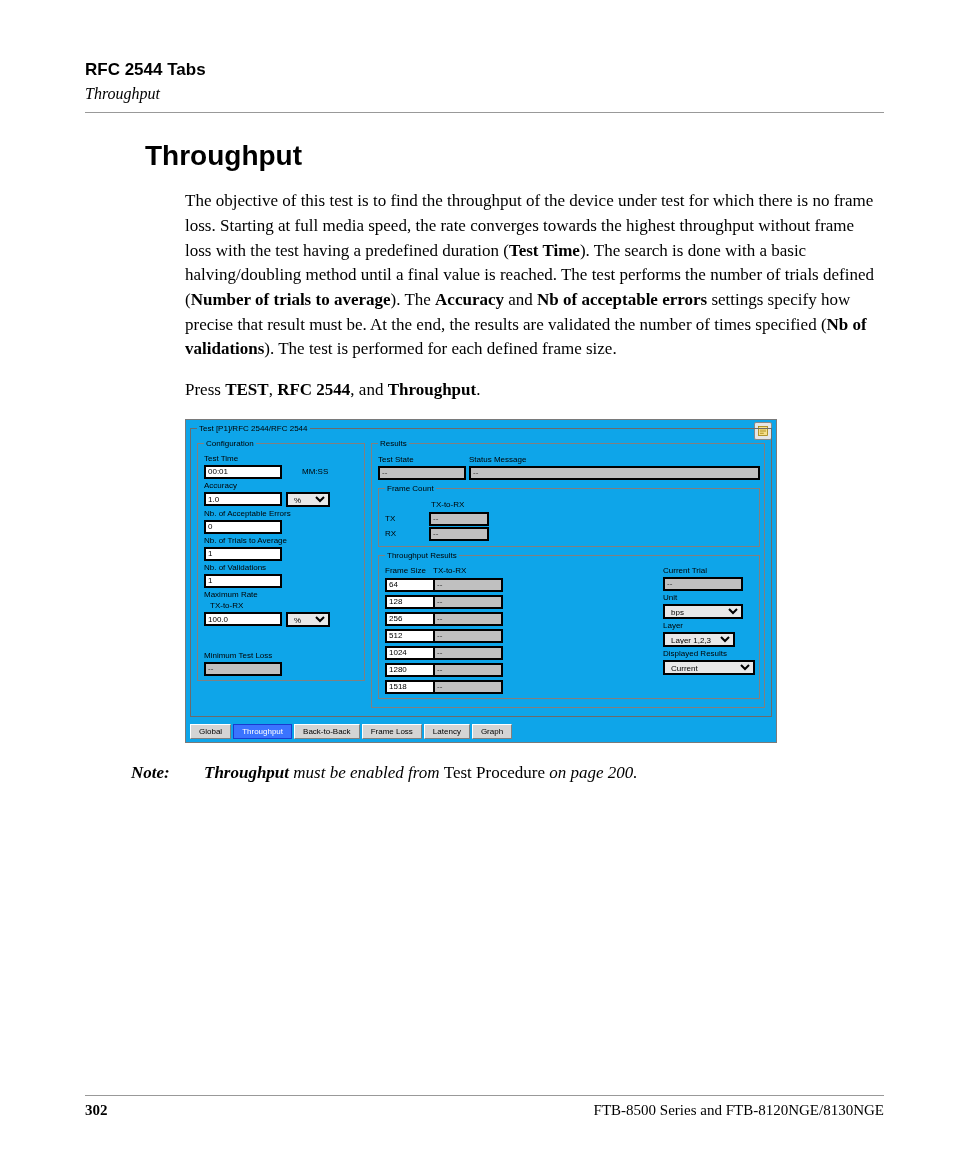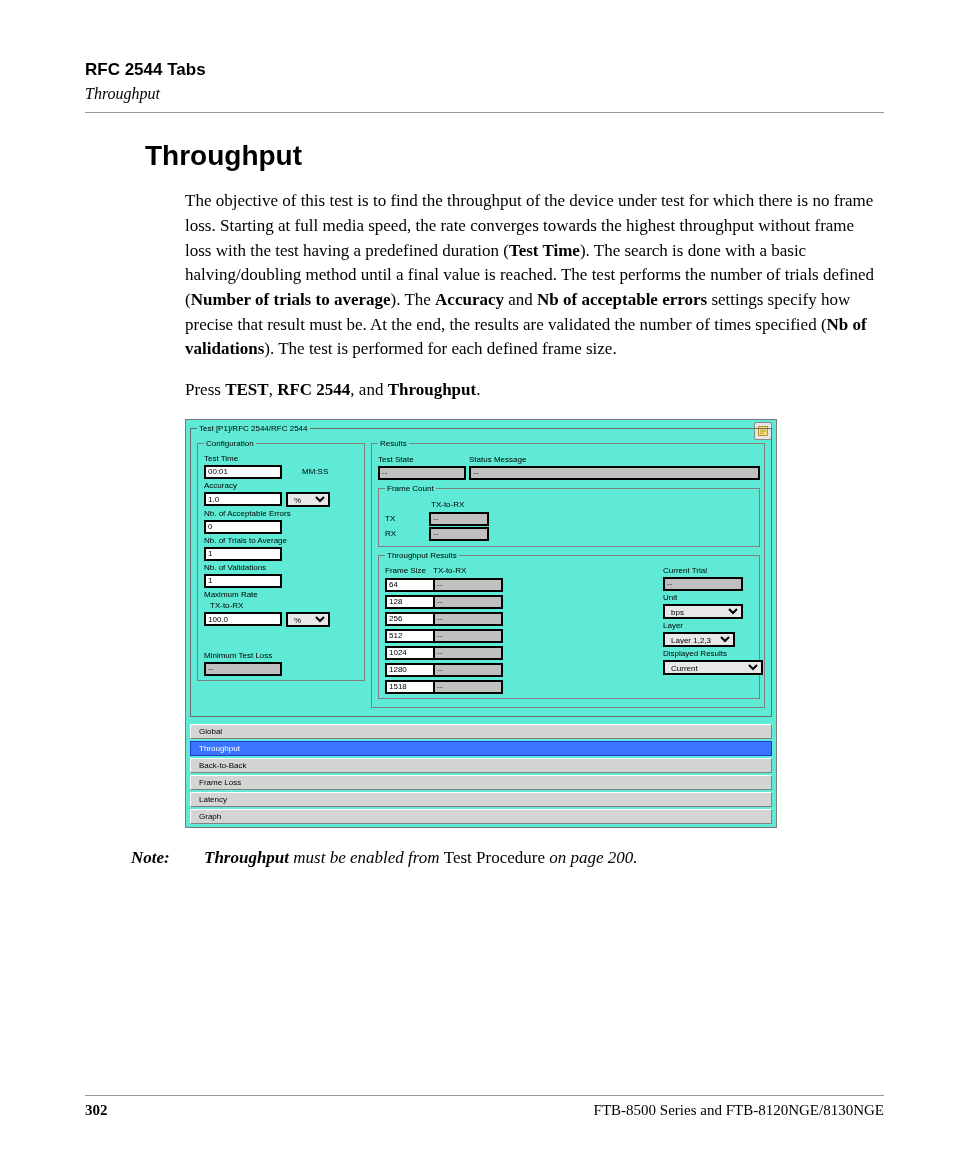--- a/index.html
+++ b/index.html
@@ -15,21 +15,21 @@
   .note-row .label{font-style:italic;font-weight:700;min-width:58px;}
   .note-row .text{font-style:italic;font-weight:700;}
   .note-row .text .roman{font-style:normal;font-weight:400;}
   .note-row .text .ital-only{font-style:italic;font-weight:400;}
   
   .footer-rule{border:none;border-top:1px solid #999;margin:0 0 6px 0;}
   .footer{position:absolute;left:85px;right:70px;bottom:40px;}
   .footer-row{display:flex;justify-content:space-between;font:400 15px Georgia,serif;}
   .footer-row .pn{font-weight:700;}
   
-  .shot{margin:8px 0 10px 100px;width:590px;background:#5eead4;border:1px solid #7a7a7a;
+  .shot{margin:8px 0 10px 100px;width:590px;background:#0ea5e9;border:1px solid #7a7a7a;
         font:8px/1.1 Tahoma,Arial,sans-serif;color:#000;position:relative;}
   .shot *{box-sizing:border-box;}
   fieldset.win{border:1px solid #6b6b6b;margin:4px;padding:6px 6px 4px 6px;position:relative;}
   fieldset.win>legend{font:8px Tahoma,Arial;padding:0 2px;color:#000;}
   .wiz{position:absolute;top:2px;right:4px;width:18px;height:18px;background:#e6e6e6;
        border:1px solid #888;border-radius:2px;display:flex;align-items:center;justify-content:center;}
   .wiz svg{width:12px;height:12px;}
   .cols{display:flex;gap:6px;}
   .col-left{width:168px;}
   .col-right{flex:1;}
@@ -42,21 +42,21 @@
   input.txt{width:78px;}
   .txt.sm{width:50px;}
   .ro{background:#c0c0c0;color:#333;display:inline-flex;align-items:center;min-width:40px;}
   select.sel{height:15px;background:#e8e8e8;}
   .mmss{font:8px Tahoma,Arial;margin-left:16px;}
   .tbl{display:grid;grid-template-columns:44px 70px;gap:3px 4px;margin-top:2px;}
   .tbl .hd{font:8px Tahoma,Arial;}
   .side{margin-left:auto;width:92px;}
   .side .lbl{margin-top:2px;}
   .res-right{display:flex;gap:10px;}
-  .tabs{display:flex;gap:2px;padding:3px 4px;flex-direction:column;}
+  .tabs{display:flex;gap:2px;padding:3px 4px;}
   .tab{background:#d4d4d4;border:1px solid #808080;border-top-color:#fff;border-left-color:#fff;
        padding:2px 8px;font:8px Tahoma,Arial;cursor:default;}
   .tab.active{background:#3a74ff;color:#fff;border-color:#1a3bd0;}
   .hdr-row .ro{width:88px;}
   .cur .ro{width:80px;}
 </style>
 </head>
 <body>
 
 <div class="page">
@@ -169,21 +169,21 @@
                   </div>
                 </div>
                 <div class="side cur">
                   <div class="lbl">Current Trial</div>
                   <span class="ro">--</span>
                   <div class="lbl">Unit</div>
                   <select class="sel" style="width:80px"><option>bps</option></select>
                   <div class="lbl">Layer</div>
                   <select class="sel" style="width:72px"><option>Layer 1,2,3</option></select>
                   <div class="lbl">Displayed Results</div>
-                  <select class="sel" style="width:100px"><option>Current</option></select>
+                  <select class="sel" style="width:92px"><option>Current</option></select>
                 </div>
               </div>
             </fieldset>
           </fieldset>
         </div>
       </div>
     </fieldset>
     <div class="tabs">
       <div class="tab">Global</div>
       <div class="tab active">Throughput</div>

